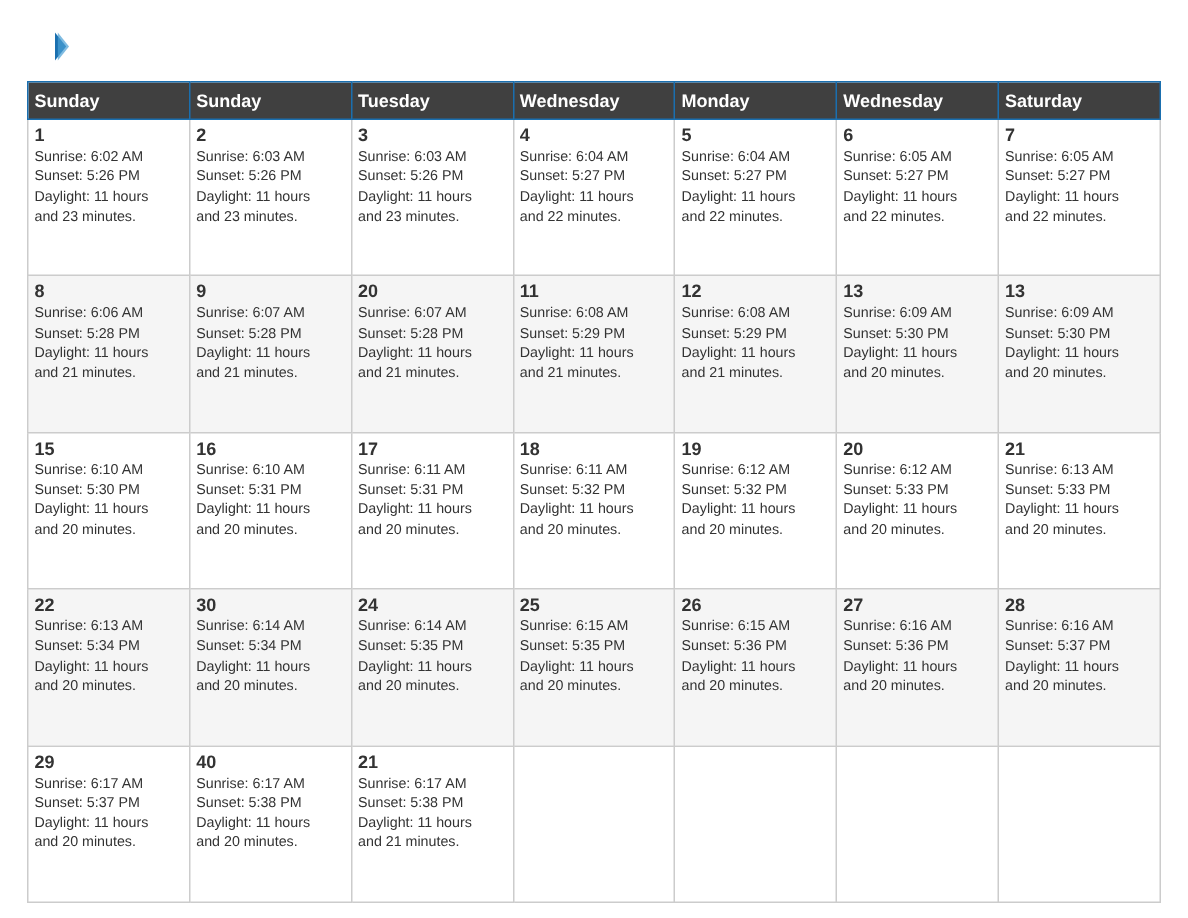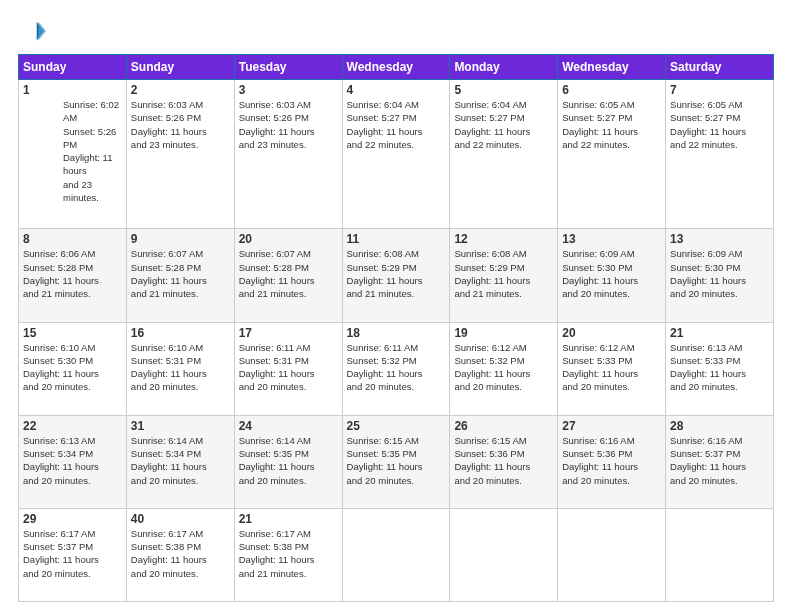--- a/index.html
+++ b/index.html
@@ -55,21 +55,21 @@
       color: #555;
     }
     .calendar {
       flex: 1;
       border: 1px solid #ccc;
       border-collapse: collapse;
       width: 100%;
       table-layout: fixed;
     }
     .calendar th {
-      background: #6d28d9;
+      background: #404040;
       color: #fff;
       font-size: 12px;
       font-weight: bold;
       padding: 5px 4px;
       text-align: left;
       border: 1px solid #1a6faf;
     }
     .calendar td {
       border: 1px solid #ccc;
       vertical-align: top;
@@ -127,21 +127,21 @@
           <th>Wednesday</th>
           <th>Monday</th>
           <th>Wednesday</th>
           <th>Saturday</th>
         </tr>
     </thead>
     <tbody id="calendar-body">
     <tr>
           <td>
             <span class="day-num">1</span>
-            <div class="day-info" style="white-space: pre-line; margin-left: 40px;">Sunrise: 6:02 AM
+            <div class="day-info" style="white-space: pre-line;">Sunrise: 6:02 AM
 Sunset: 5:26 PM
 Daylight: 11 hours
 and 23 minutes.</div>
           </td>
           <td>
             <span class="day-num">2</span>
             <div class="day-info" style="white-space: pre-line;">Sunrise: 6:03 AM
 Sunset: 5:26 PM
 Daylight: 11 hours
 and 23 minutes.</div>
@@ -286,21 +286,21 @@
         </tr>
         <tr>
           <td>
             <span class="day-num">22</span>
             <div class="day-info" style="white-space: pre-line;">Sunrise: 6:13 AM
 Sunset: 5:34 PM
 Daylight: 11 hours
 and 20 minutes.</div>
           </td>
           <td>
-            <span class="day-num">31</span>
+            <span class="day-num">30</span>
             <div class="day-info" style="white-space: pre-line;">Sunrise: 6:14 AM
 Sunset: 5:34 PM
 Daylight: 11 hours
 and 20 minutes.</div>
           </td>
           <td>
             <span class="day-num">24</span>
             <div class="day-info" style="white-space: pre-line;">Sunrise: 6:14 AM
 Sunset: 5:35 PM
 Daylight: 11 hours

